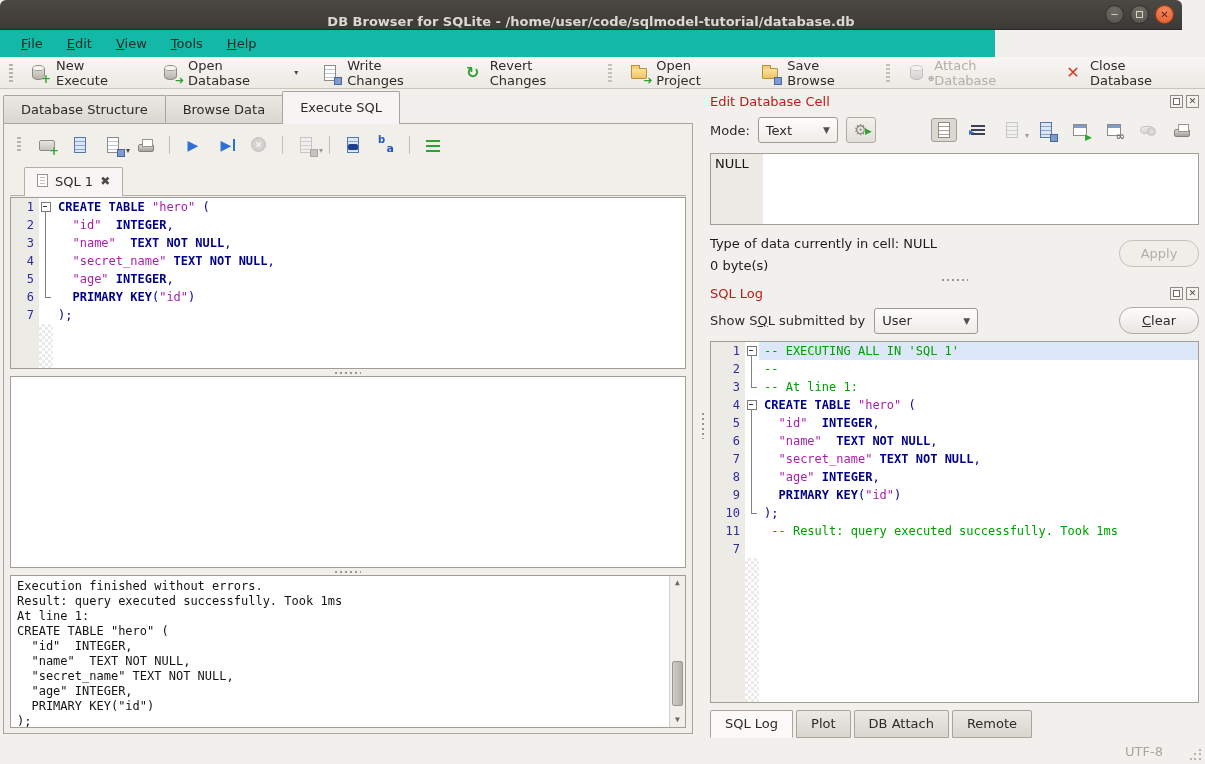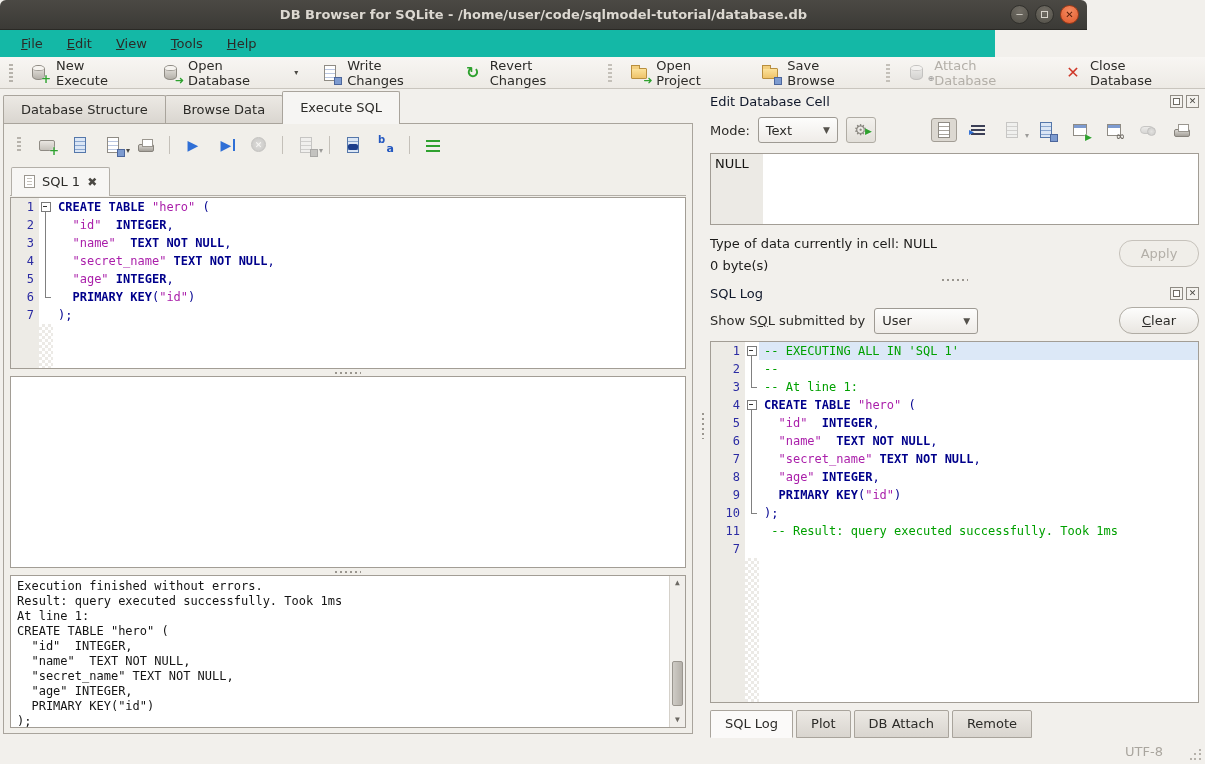--- a/index.html
+++ b/index.html
@@ -1,22 +1,22 @@
 <!DOCTYPE html>
 <html><head>
 <meta charset="utf-8">
 <style>
   * { margin:0; padding:0; box-sizing:border-box; }
   html,body { width:1205px; height:764px; overflow:hidden; }
   body { font-family:"DejaVu Sans", sans-serif; font-size:13px; color:#2c2b28; background:#f2f0ec; position:relative; }
 
   
-  .titlebar { position:absolute; left:0; top:0; width:1087px; height:30px;
+  .titlebar { position:absolute; left:0; top:0; width:1182px; height:30px;
     background:linear-gradient(#4b4944,#3b3a36); border-bottom:1px solid #2a2925;
-    display:flex; align-items:center; justify-content:center; border-radius:6px 6px 0 0; }
+    display:flex; align-items:flex-end; justify-content:center; border-radius:6px 6px 0 0; }
   .titlebar .title { color:#dcd8d1; font-weight:bold; font-size:13px; }
   .winbtns { position:absolute; right:8px; top:5px; display:flex; gap:6px; }
   .wb { width:19px; height:19px; border-radius:50%; display:flex; align-items:center; justify-content:center;
     font-size:10px; line-height:1; }
   .wb-min,.wb-max { background:radial-gradient(circle at 50% 30%,#716d65,#525048); border:1px solid #31302c; color:#d8d4cc; }
   .wb-close { background:radial-gradient(circle at 50% 30%,#f58a60,#df5a2c); border:1px solid #9c3a18; color:#571d08; font-weight:bold; }
   .wb-max i { display:block; width:7px; height:7px; border:1px solid #d8d4cc; }
 
   
   .menubar { position:absolute; left:0; top:30px; width:995px; height:27px; background:#14b8a6;
@@ -103,22 +103,22 @@
   .left-frame { position:absolute; left:3px; top:34px; width:690px; height:611px;
     border:1px solid #a9a49c; background:#f1efea; z-index:2;
     display:flex; flex-direction:column; padding:3px 6px 5px; }
 
   .sqlbar { height:36px; display:flex; align-items:center; gap:9px; padding-left:2px; }
   .sbtn { width:24px; height:24px; display:flex; align-items:center; justify-content:center; position:relative; }
   .sbtn.disabled { opacity:.5; filter:grayscale(1); }
   .ssep { width:1px; height:18px; background:#c4c0b9; margin:0 2px; }
 
   .sqltabs { height:33px; display:flex; align-items:flex-end; border-bottom:1px solid #b3afa8; }
-  .stab { display:flex; align-items:center; gap:7px; background:#f7f6f4; border:1px solid #b3afa8; border-bottom:none;
-    padding:6px 12px 7px; border-radius:2px 2px 0 0; margin-left:1px; position:relative; top:1px; }
+  .stab { display:flex; gap:7px; background:#f7f6f4; border:1px solid #b3afa8; border-bottom:none;
+    padding:6px 12px 7px; border-radius:2px 2px 0 0; margin-left:14px; position:relative; top:1px; }
   .stab .doc-ic { width:11px; height:13px; background:#fff; border:1px solid #9a968f; position:relative; }
   .stab .doc-ic::before { content:''; position:absolute; left:2px; top:2px; right:2px; height:7px;
     background:repeating-linear-gradient(#c6c2bb 0 1px,transparent 1px 3px); }
   .stab .close-x { color:#4a4843; font-weight:bold; font-size:12px; }
 
   
   .codebox { position:relative; border:1px solid #a29d95; background:#fff; overflow:hidden; --lnw:28px; }
   .codebox::before { content:''; position:absolute; left:0; top:0; bottom:0; width:var(--lnw); background:#edebe6; z-index:0; }
   .codebox::after { content:''; position:absolute; left:var(--lnw); top:0; bottom:0; width:14px; z-index:0;
     background:linear-gradient(45deg,#eceae6 25%,transparent 25%,transparent 75%,#eceae6 75%),
@@ -159,21 +159,21 @@
     background:linear-gradient(90deg,#cfccc6,#b5b1aa); border:1px solid #9a968f; border-radius:2px; }
 
   
   .vsplit { position:absolute; left:697px; top:34px; width:12px; height:611px; display:flex; align-items:flex-start; justify-content:center; }
   .vsplit::before { content:''; margin-top:290px; width:2px; height:26px;
     background:repeating-linear-gradient(180deg,#9a968f 0 2px,transparent 2px 5px); }
 
   
   .right { position:absolute; left:710px; top:0; width:489px; height:649px; display:flex; flex-direction:column; }
   .phead { display:flex; align-items:center; margin-top:5px; }
-  .phead .ptitle { font-size:13px; color:#0f172a; }
+  .phead .ptitle { font-size:13px; color:#b91c1c; }
   .phead .picons { margin-left:auto; display:flex; gap:3px; }
   .ph { width:13px; height:13px; border:1px solid #8f8b84; background:#f4f2ee; position:relative; }
   .ph-float::before { content:''; position:absolute; right:2px; top:2px; width:5px; height:5px; border:1px solid #6f6b64; background:#fff; }
   .ph-float::after { content:''; position:absolute; left:2px; bottom:2px; width:5px; height:5px; border:1px solid #6f6b64; background:#fff; }
   .ph-close::before { content:'✕'; position:absolute; left:0; right:0; top:0; bottom:0; font-size:9px; line-height:11px; text-align:center; color:#4a4843; }
 
   .moderow { display:flex; align-items:center; margin-top:8px; gap:8px; }
   .combo { height:26px; border:1px solid #9e9a93; border-radius:3px; background:linear-gradient(#fdfdfc,#efece8);
     display:flex; align-items:center; padding:0 7px; gap:10px; }
   .combo .cval { font-size:13px; }

